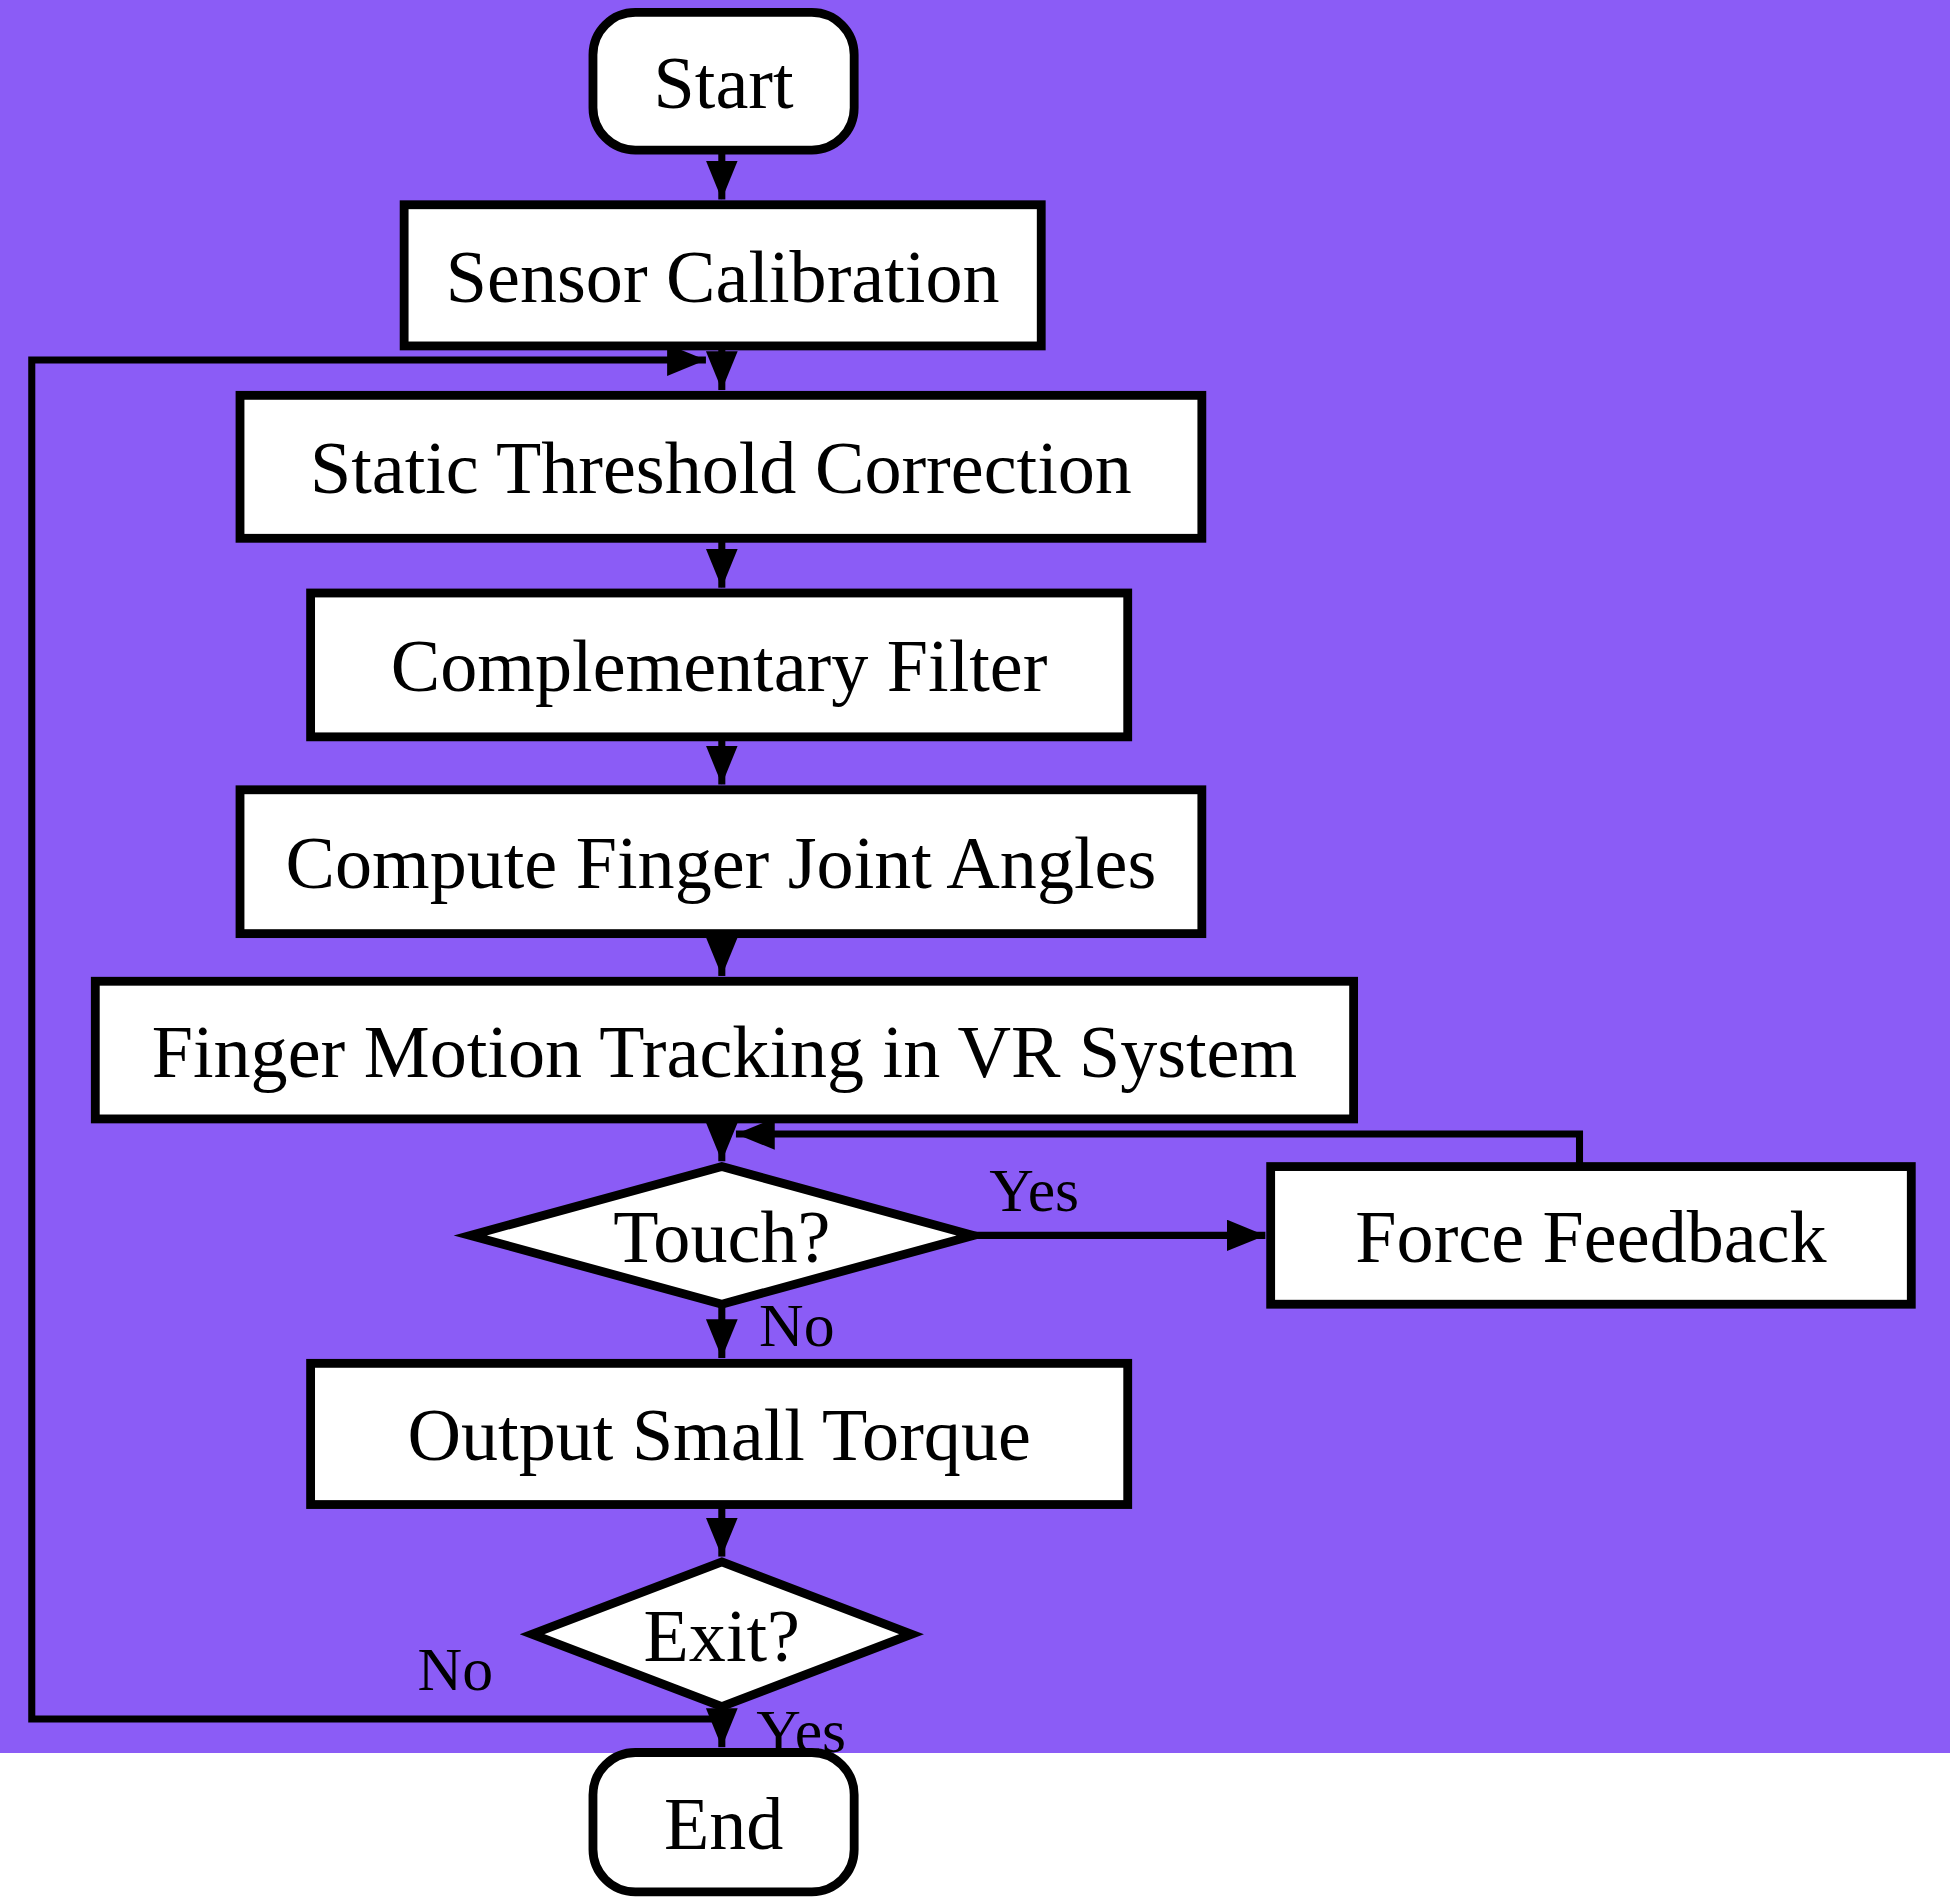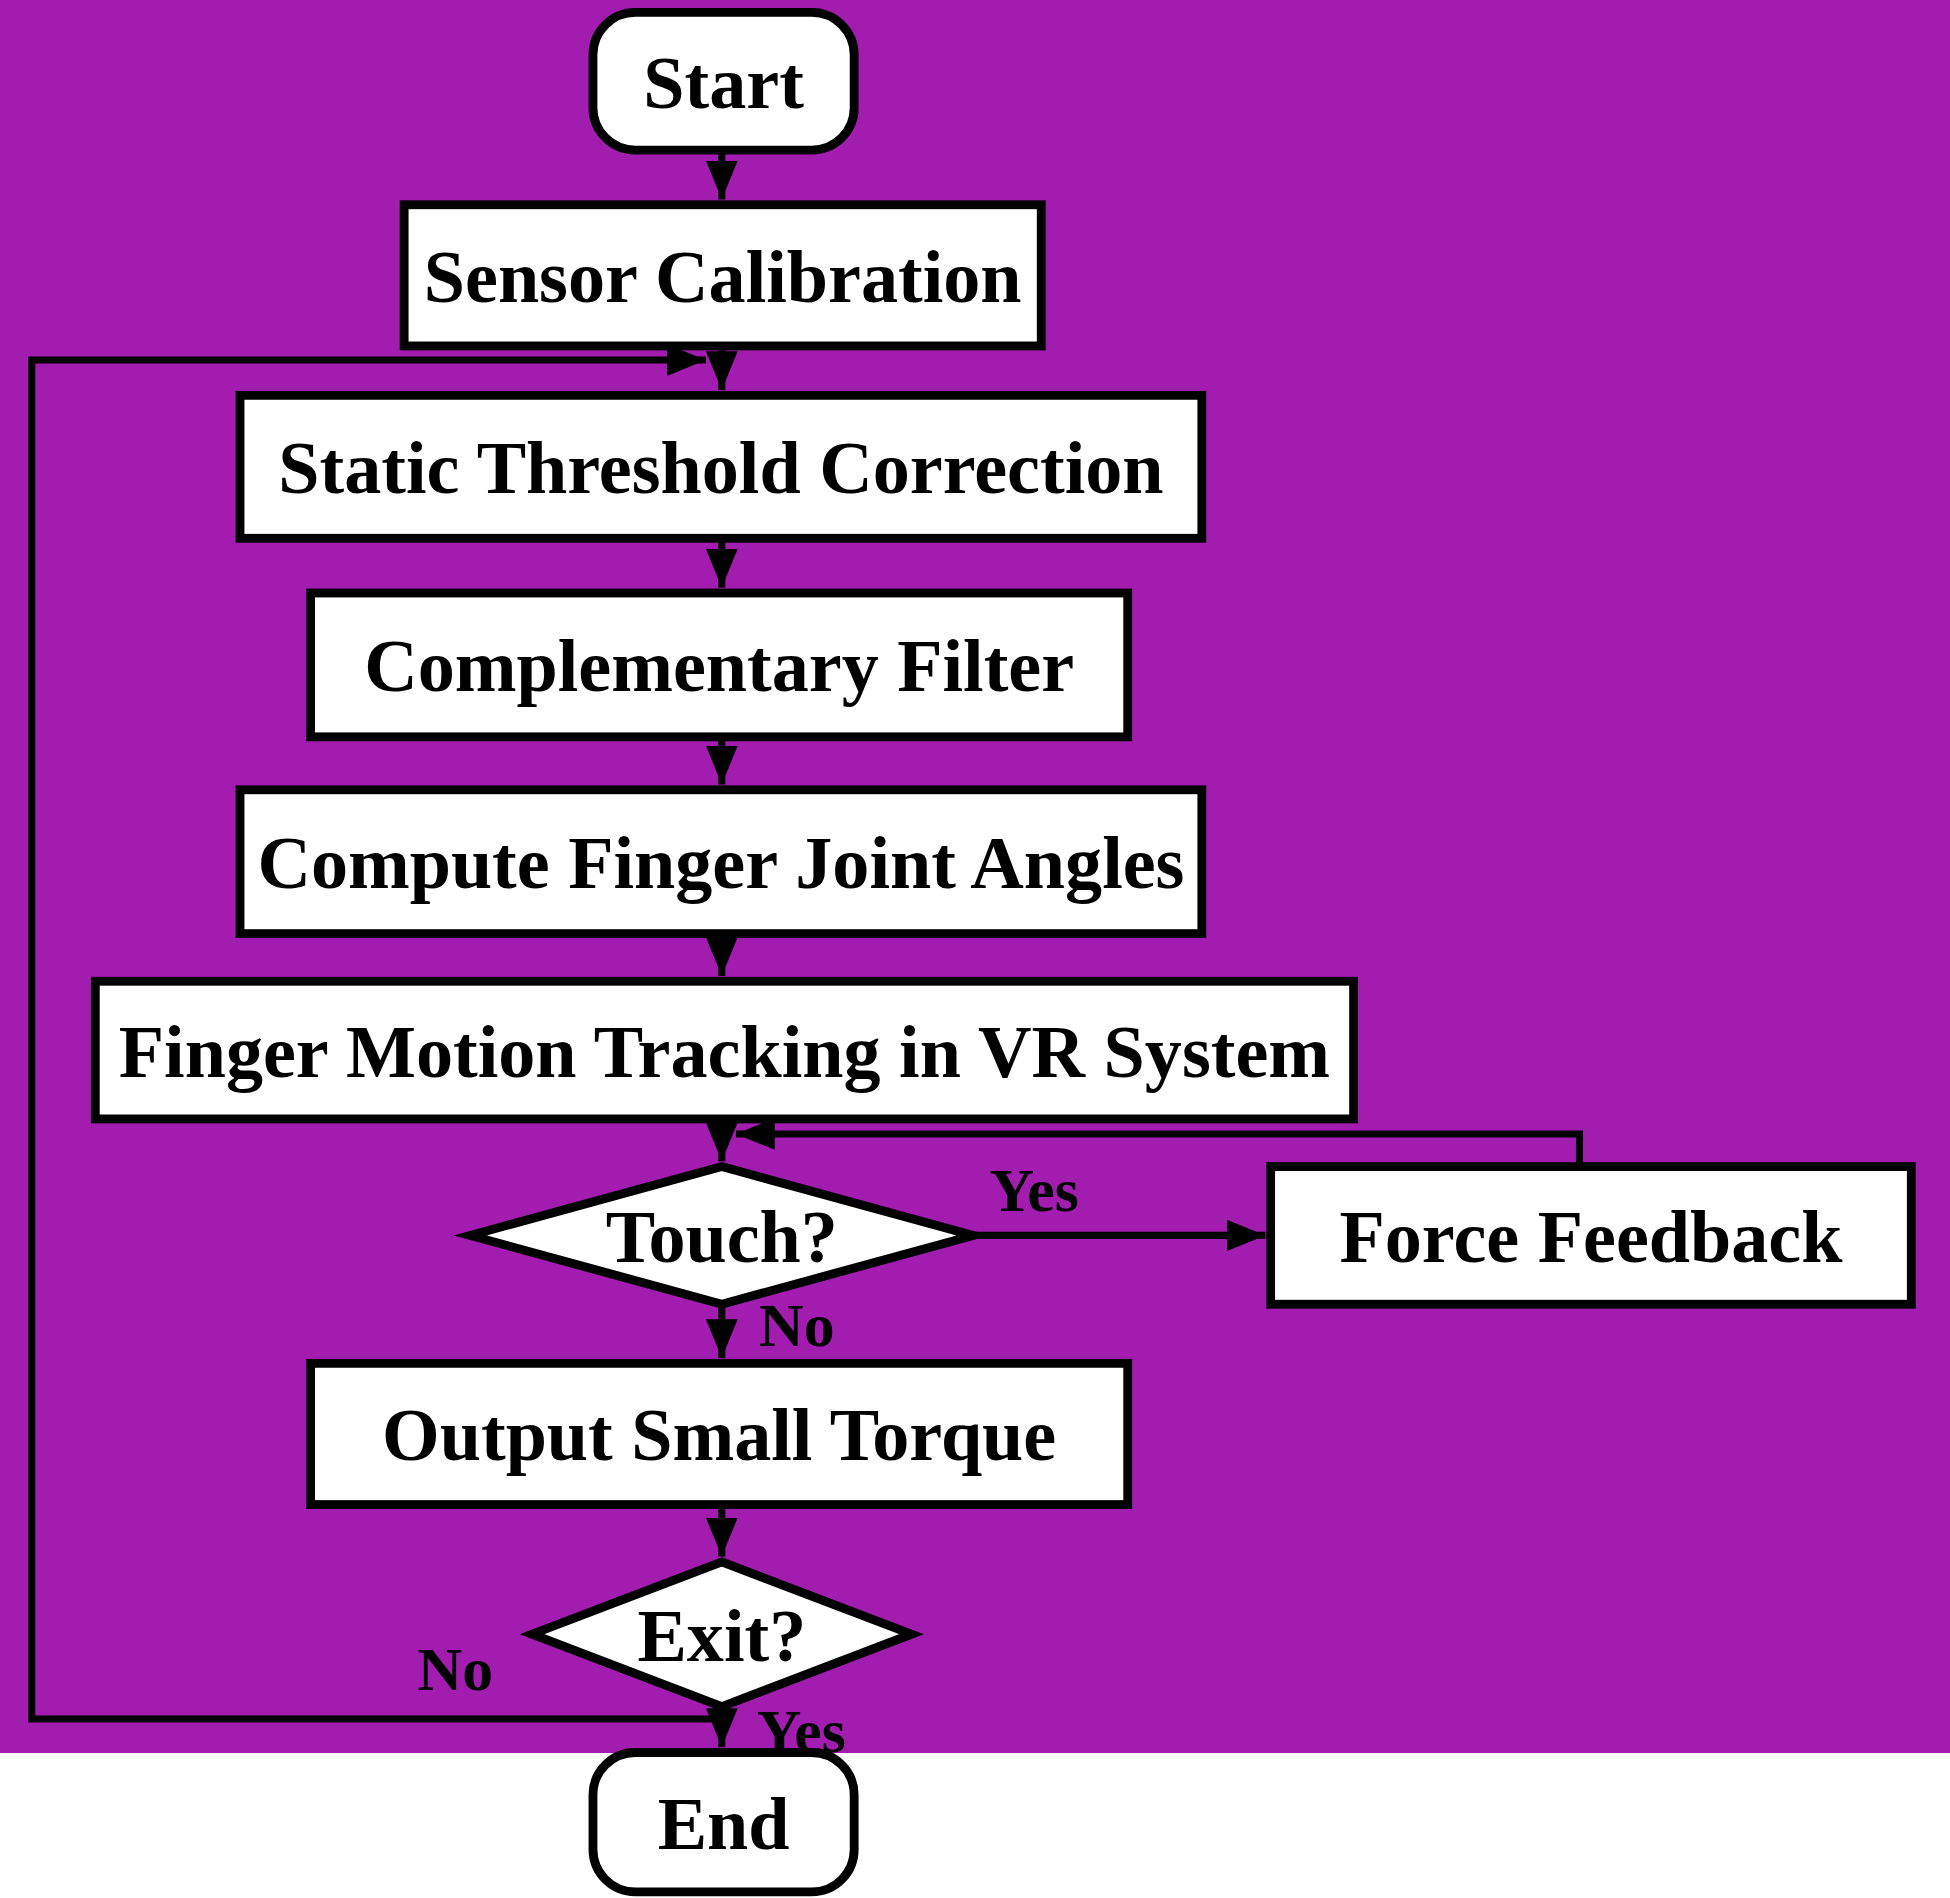--- a/index.html
+++ b/index.html
@@ -8,22 +8,21 @@
     background: #ffffff;
   }
   body {
     width: 1951px;
     height: 1899px;
     font-family: "Liberation Serif", "DejaVu Serif", serif;
   }
   #flowchart-wrap {
     width: 1951px;
     height: 1753px;
-    background: #a21caf;
-    font-weight: bold;
+    background: #8b5cf6;
   }
   svg { display: block; }
   .node-shape {
     fill: #ffffff;
     stroke: #000000;
     stroke-width: 10;
   }
   .edge {
     fill: none;
     stroke: #000000;

